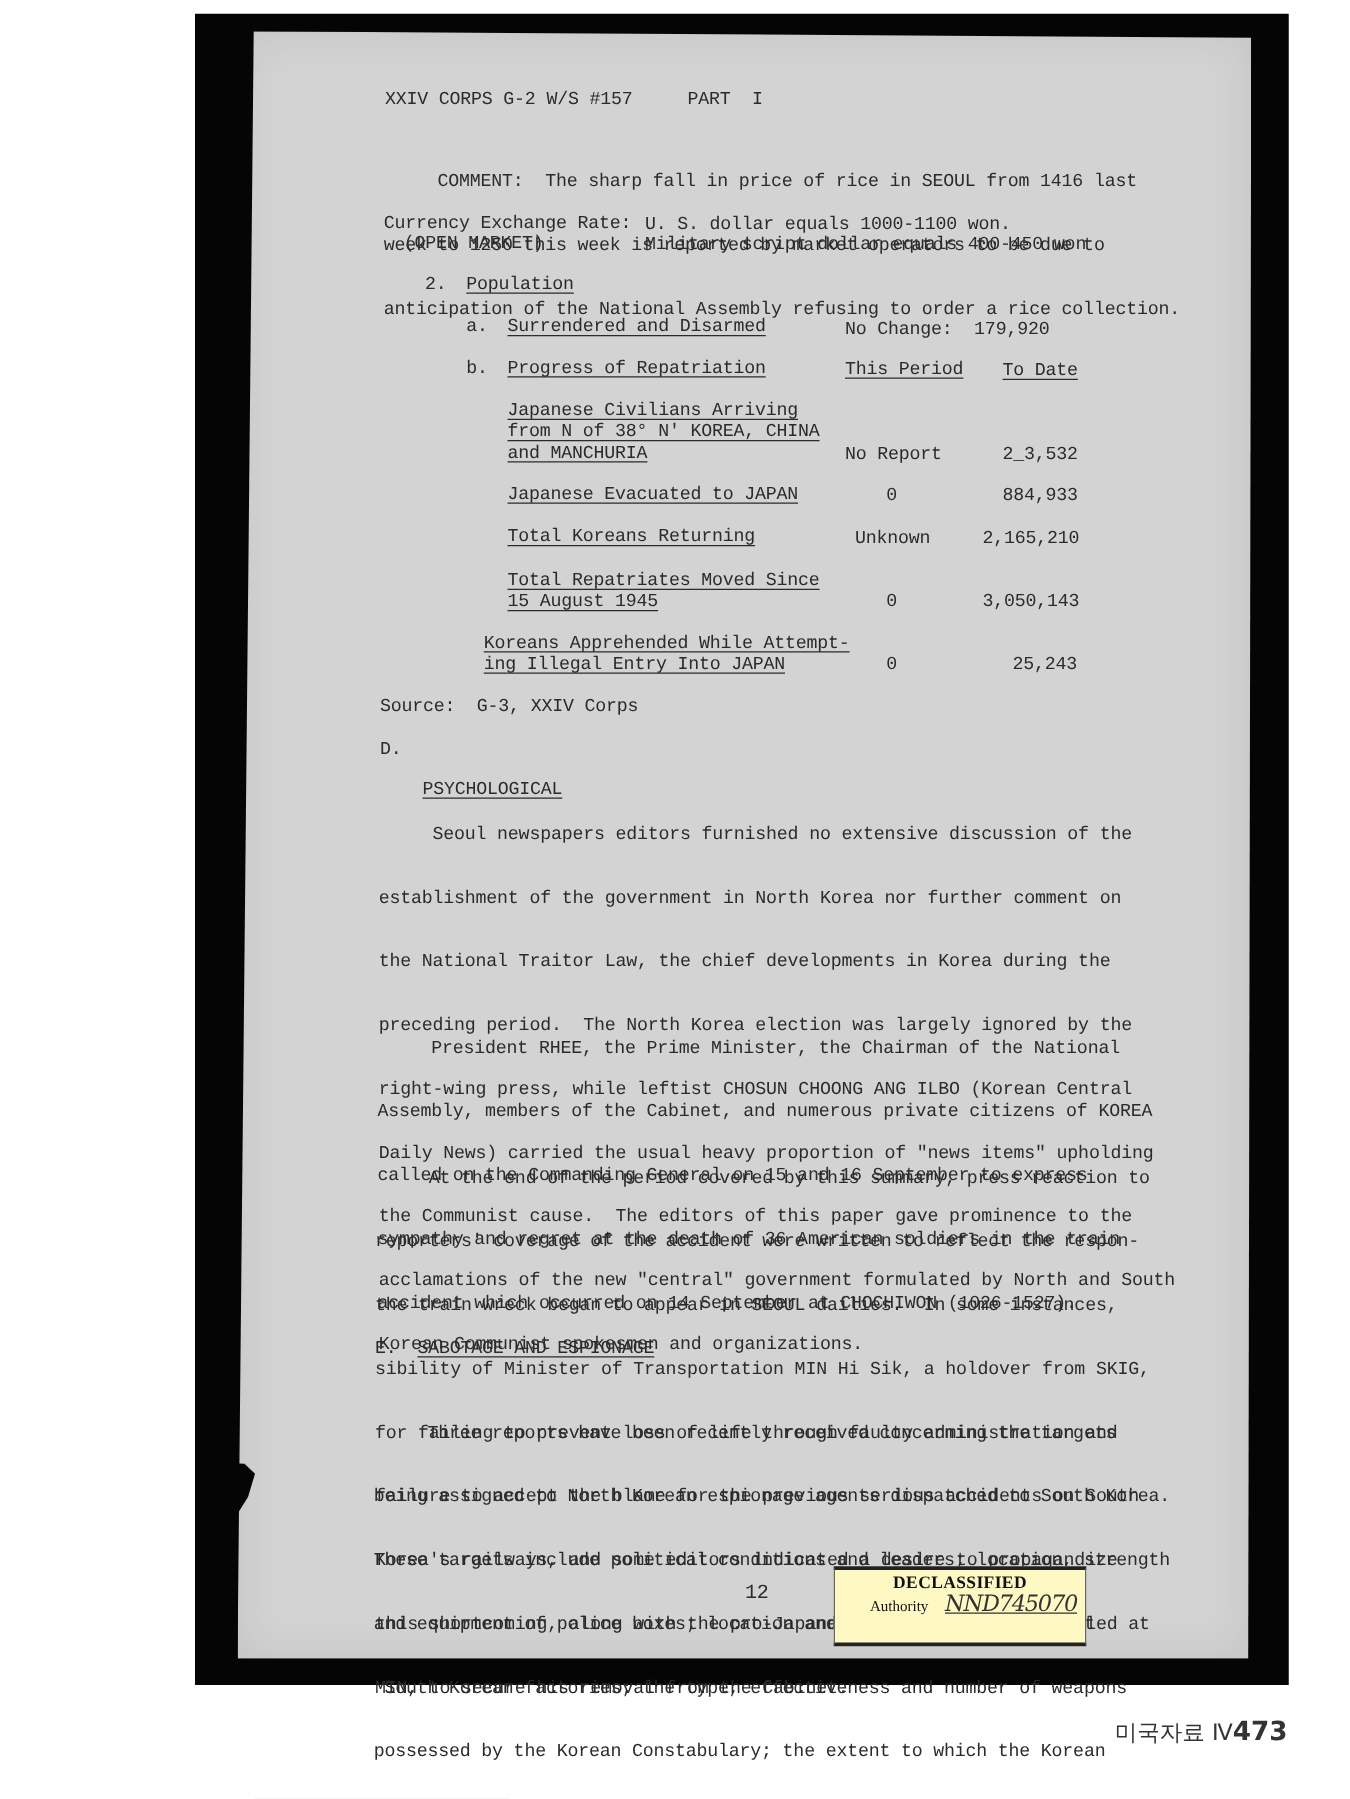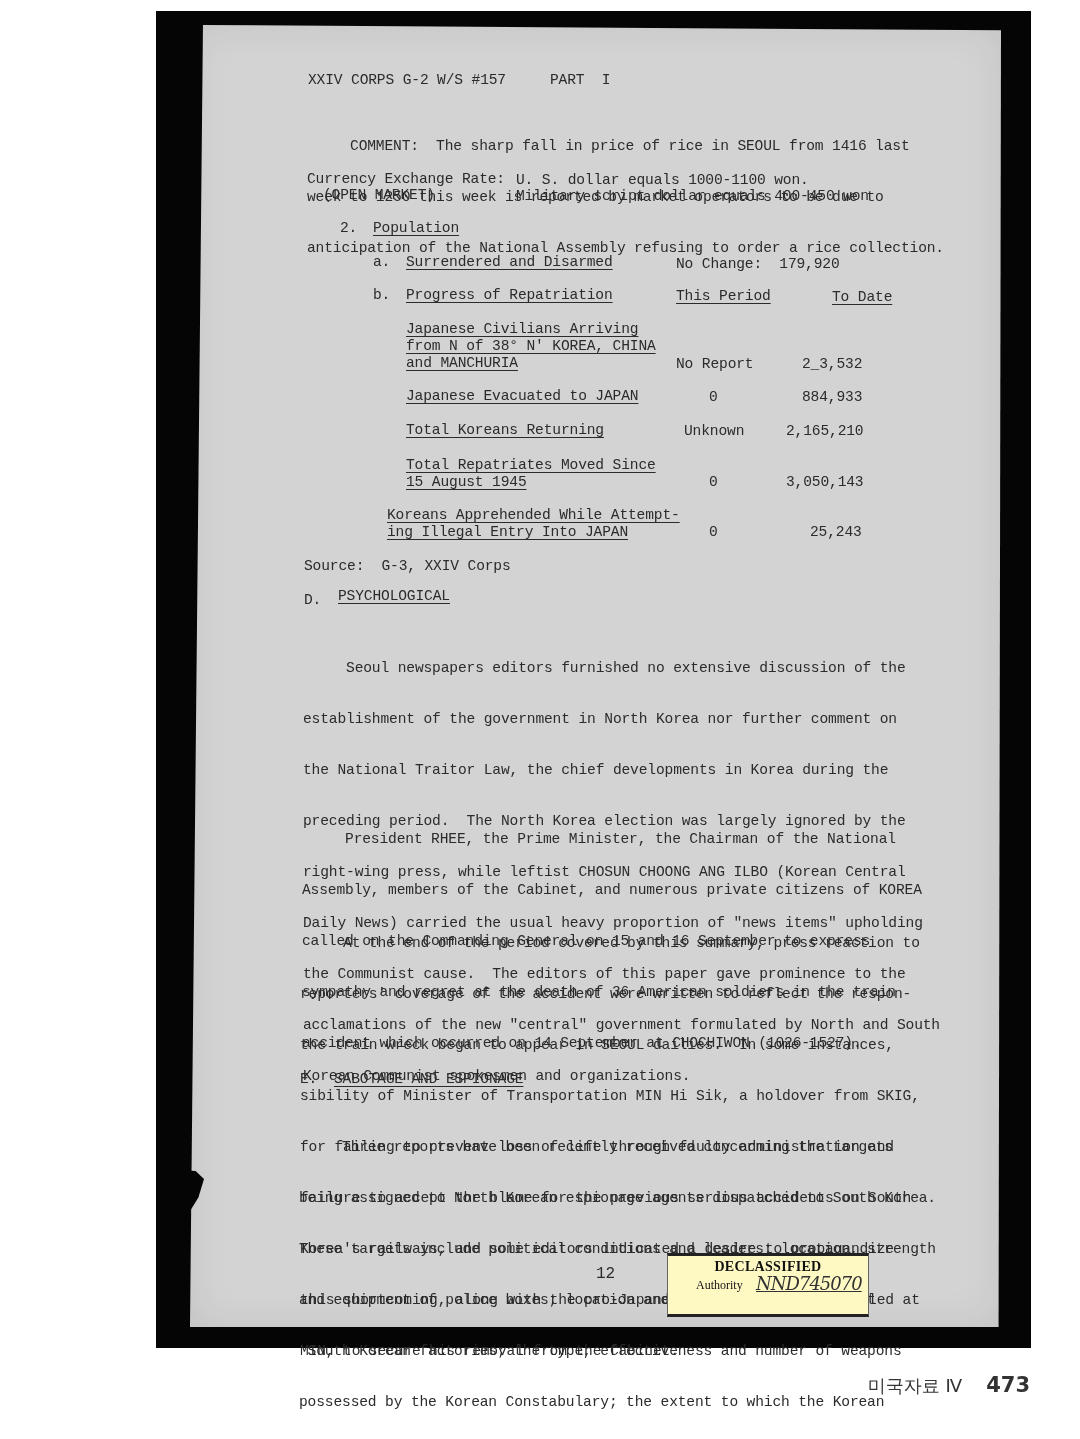--- a/index.html
+++ b/index.html
@@ -31,21 +31,21 @@
     border-top: 3px solid #222; border-bottom: 3px solid #222;
     border-left: 1px solid #666; border-right: 1px solid #666;
     background: #fef9c3; font-family: "Liberation Serif", serif; color: #111;
   }
   .stamp .title { position: absolute; left: 0; right: 0; top: 3px; text-align: center; font-weight: bold; font-size: 14px; letter-spacing: 0.3px; }
   .stamp .auth { position: absolute; left: 28px; top: 22px; font-size: 12px; }
   .stamp .sig { position: absolute; left: 88px; top: 17px; font-size: 18px; font-family: "DejaVu Serif", serif; color: #333; font-style: italic; letter-spacing: -1px; text-decoration: underline; }
   .footer {
     position: absolute; right: 50px; top: 1373px; font-family: "DejaVu Sans", sans-serif; color: #333; font-size: 18px;
   }
-  .footer .num { font-weight: bold; font-size: 21px; margin-left: 24px; }
+  .footer .num { font-weight: bold; font-size: 21px; margin-left: 0; }
 </style>
 </head>
 <body>
 
 <div class="frame"></div>
 <div class="paper"></div>
 <div class="blot"></div>
 
 <div class="txt" style="left:308px; top:72px;">XXIV CORPS G-2 W/S #157</div>
 <div class="txt" style="left:550px; top:72px;text-align:right;">PART  I</div>
@@ -64,21 +64,21 @@
 <div class="txt" style="left:340px; top:220px;">2.</div>
 <div class="txt u" style="left:373px; top:220px;">Population</div>
 
 <div class="txt" style="left:373px; top:254px;">a.</div>
 <div class="txt u" style="left:406px; top:254px;">Surrendered and Disarmed</div>
 <div class="txt" style="left:676px; top:256px;">No Change:  179,920</div>
 
 <div class="txt" style="left:373px; top:287px;">b.</div>
 <div class="txt u" style="left:406px; top:287px;">Progress of Repatriation</div>
 <div class="txt u" style="left:676px; top:288px;">This Period</div>
-<div class="txt u" style="left:832px; top:289px;">To Date</div>
+<div class="txt u" style="left:802px; top:289px;">To Date</div>
 
 <div class="txt u" style="left:406px; top:321px;"><span class="line">Japanese Civilians Arriving</span><span class="line">from N of 38° N' KOREA, CHINA</span><span class="line">and MANCHURIA</span></div>
 <div class="txt" style="left:676px; top:356px;">No Report</div>
 <div class="txt" style="left:802px; top:356px;">2_3,532</div>
 
 <div class="txt u" style="left:406px; top:388px;"><span class="line">Japanese Evacuated to JAPAN</span></div>
 <div class="txt" style="left:709px; top:389px;">0</div>
 <div class="txt" style="left:802px; top:389px;">884,933</div>
 
 <div class="txt u" style="left:406px; top:422px;"><span class="line">Total Koreans Returning</span></div>
@@ -89,21 +89,21 @@
 <div class="txt" style="left:709px; top:474px;">0</div>
 <div class="txt" style="left:786px; top:474px;">3,050,143</div>
 
 <div class="txt u" style="left:387px; top:507px;"><span class="line">Koreans Apprehended While Attempt-</span><span class="line">ing Illegal Entry Into JAPAN</span></div>
 <div class="txt" style="left:709px; top:524px;">0</div>
 <div class="txt" style="left:810px; top:524px;">25,243</div>
 
 <div class="txt" style="left:304px; top:558px;">Source:  G-3, XXIV Corps</div>
 
 <div class="txt" style="left:304px; top:592px;">D.</div>
-<div class="txt u" style="left:338px; top:588px;text-align:center;">PSYCHOLOGICAL</div>
+<div class="txt u" style="left:338px; top:624px;text-align:center;">PSYCHOLOGICAL</div>
 
 <div class="txt" style="left:303px; top:626px;">
   <span class="line">     Seoul newspapers editors furnished no extensive discussion of the</span>
   <span class="line">establishment of the government in North Korea nor further comment on</span>
   <span class="line">the National Traitor Law, the chief developments in Korea during the</span>
   <span class="line">preceding period.  The North Korea election was largely ignored by the</span>
   <span class="line">right-wing press, while leftist CHOSUN CHOONG ANG ILBO (Korean Central</span>
   <span class="line">Daily News) carried the usual heavy proportion of "news items" upholding</span>
   <span class="line">the Communist cause.  The editors of this paper gave prominence to the</span>
   <span class="line">acclamations of the new "central" government formulated by North and South</span>

